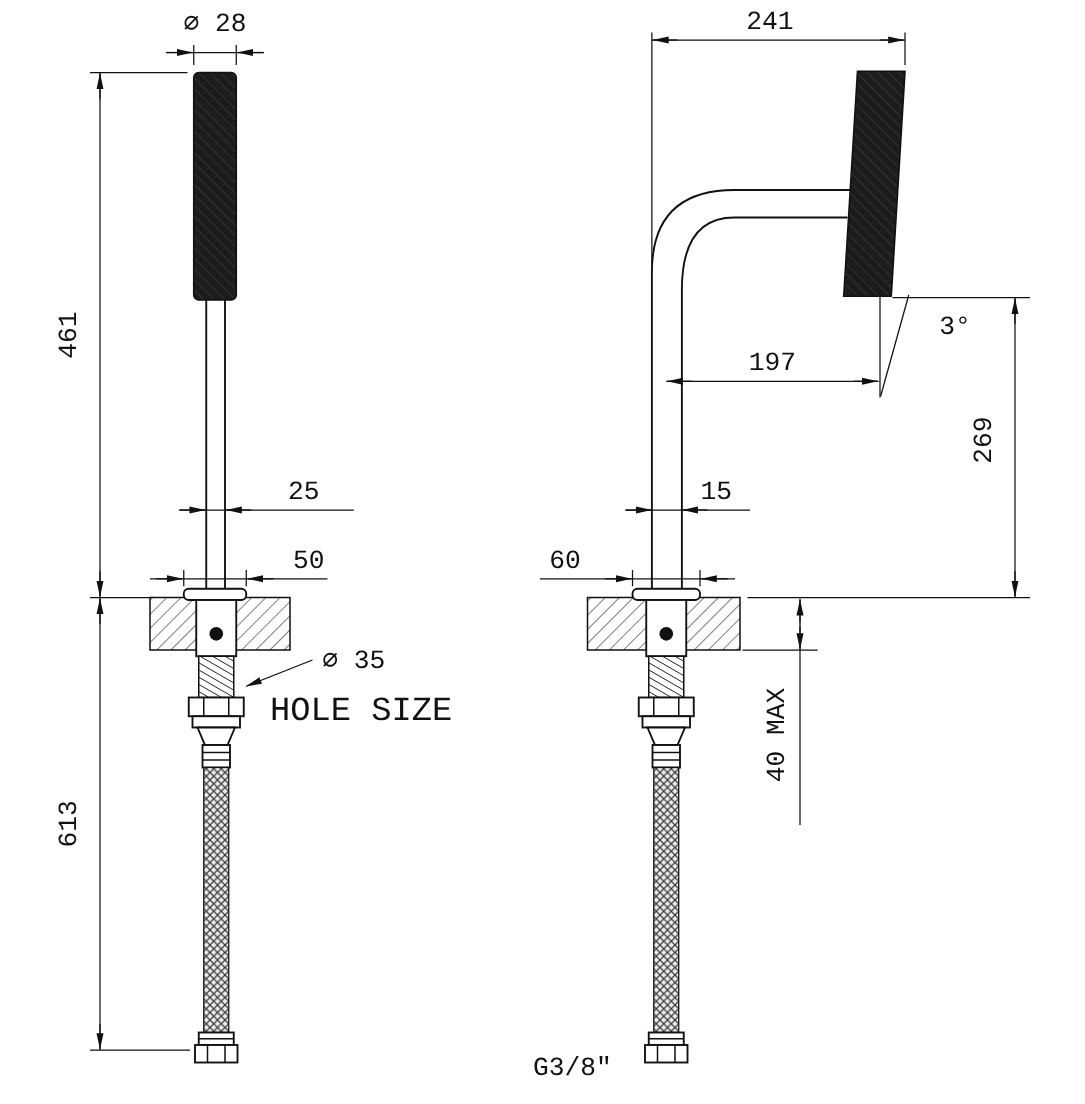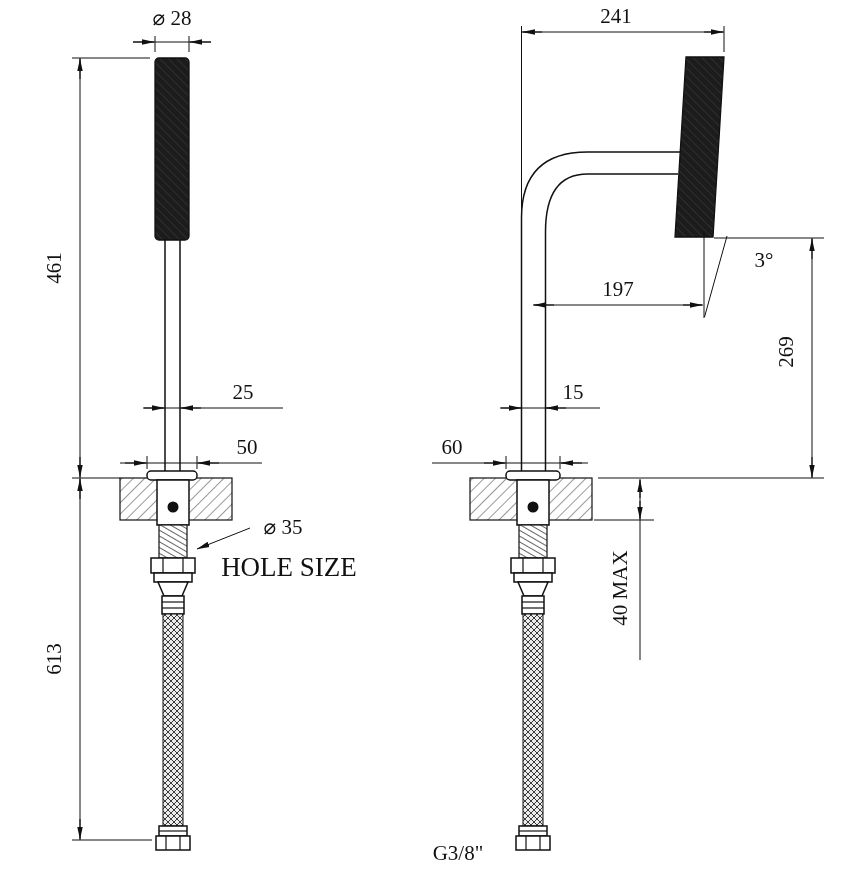--- a/index.html
+++ b/index.html
@@ -1,18 +1,18 @@
 <!DOCTYPE html>
 <html><head>
 <meta charset="utf-8">
 <style>
   html,body{margin:0;padding:0;background:#ffffff;}
   .stage{
     width:720px;height:883px;background:#ffffff;position:relative;
-    font-family:Liberation Serif, serif;
+    font-family:Liberation Mono, monospace;
   }
   svg{display:block;}
   .dim{font-size:21px;fill:#111111;}
   .big{font-size:27px;}
   .ln{stroke:#111111;stroke-width:1;fill:none;}
   .thin{stroke:#111111;stroke-width:1.2;fill:none;}
   .obj{stroke:#111111;stroke-width:1.5;fill:#ffffff;}
 </style>
 </head>
 <body>

